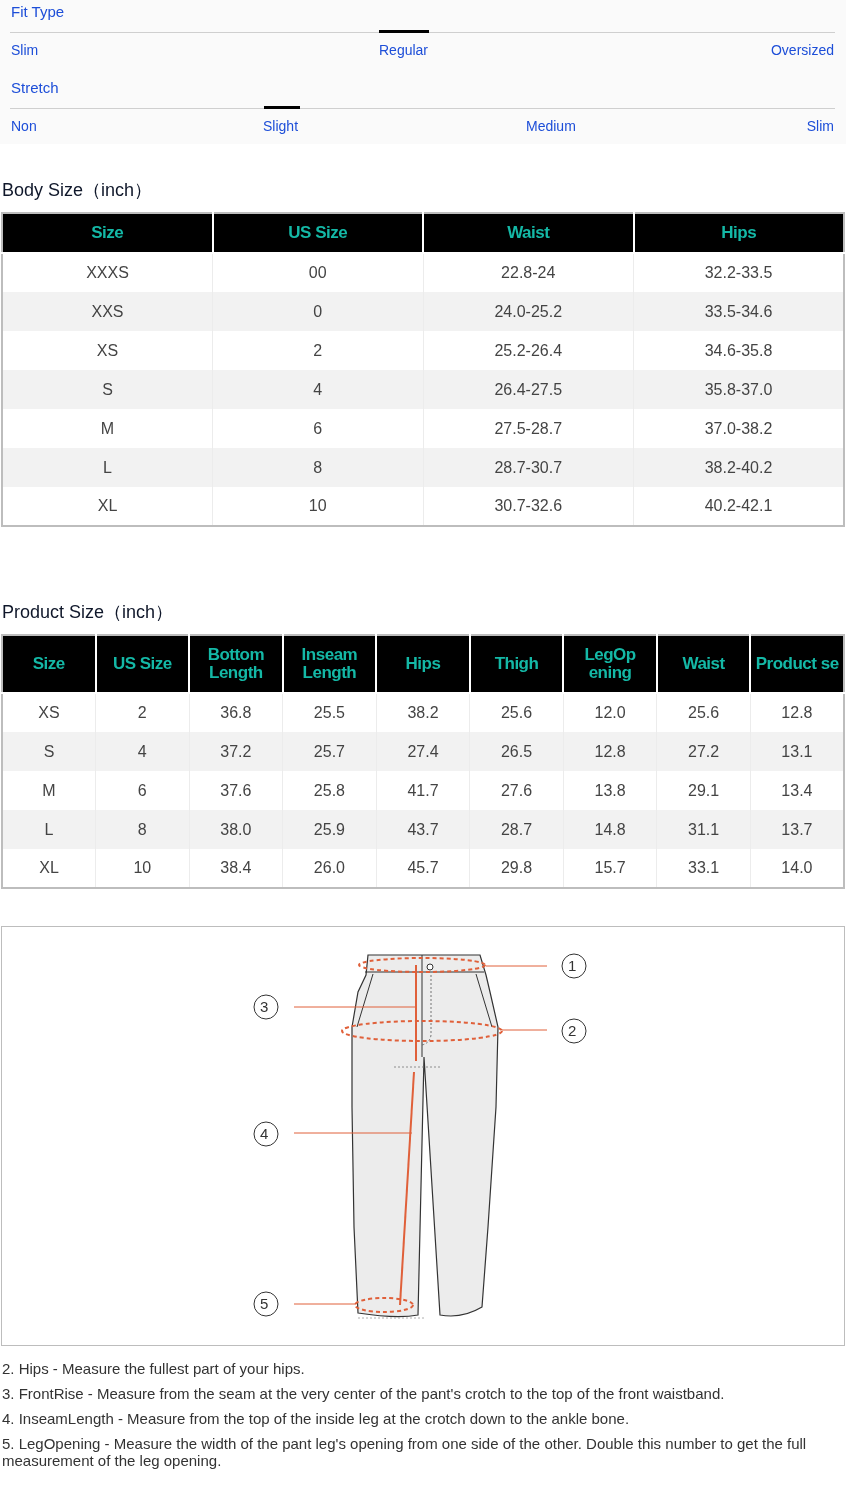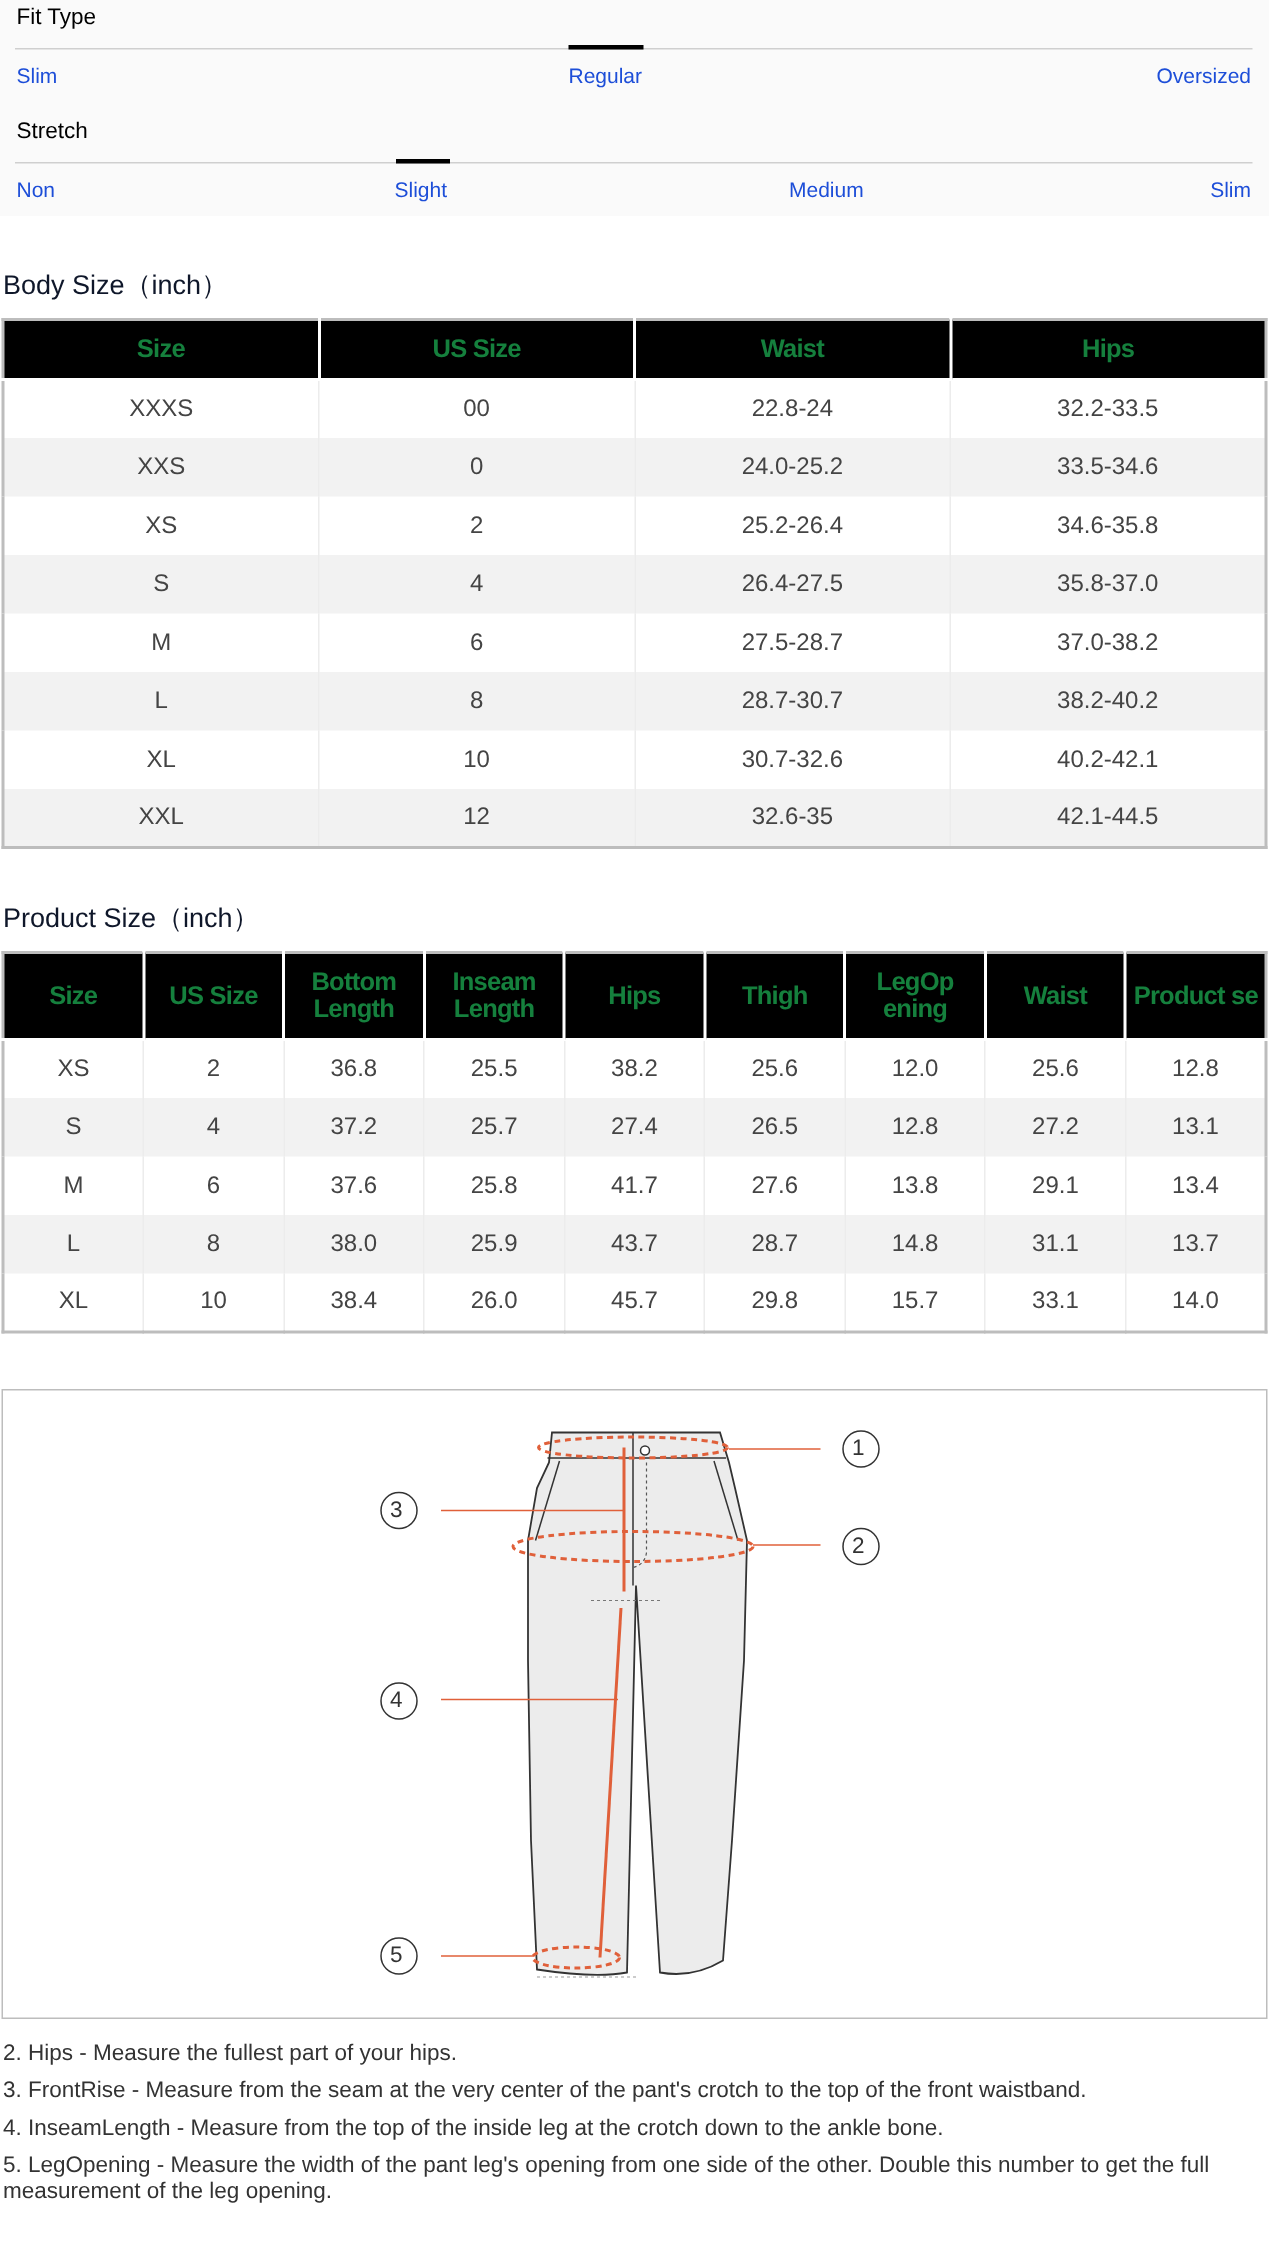--- a/index.html
+++ b/index.html
@@ -1,25 +1,25 @@
 <!DOCTYPE html>
 <html><head>
 <meta charset="utf-8">
 <style>
   html, body { margin: 0; padding: 0; background: #ffffff; }
   body { width: 846px; height: 1500px; position: relative; overflow: hidden;
          font-family: "Liberation Sans", sans-serif; color: #222; }
   .fit-panel { position: absolute; left: 0; top: 0; width: 846px; height: 144px; background: #fafafa; }
-  .scale-title { position: absolute; left: 11px; font-size: 15px; color: #000000; }
+  .scale-title { position: absolute; left: 11px; font-size: 15px; color: #1d4ed8; }
   .scale-line { position: absolute; left: 10px; width: 825px; height: 1px; background: #cfcfcf; }
   .scale-marker { position: absolute; height: 3px; background: #000; }
   .scale-label { position: absolute; font-size: 14px; color: #1d4ed8; }
   .section-title { position: absolute; left: 2px; font-size: 18px; color: #0f172a; }
   table { position: absolute; border-collapse: collapse; table-layout: fixed; border: 2px solid #bdbdbd; }
-  th { background: #000; color: #15803d; font-weight: bold; font-size: 17px; line-height: 18px;
+  th { background: #000; color: #14b8a6; font-weight: bold; font-size: 17px; line-height: 18px;
        border: 2px solid #fff; border-top: 0; padding: 0 2px; text-align: center; letter-spacing: -0.5px; }
   th:first-child { border-left: 0; } th:last-child { border-right: 0; }
   td { text-align: center; font-size: 16px; color: #444; border-right: 1px solid #ececec; padding: 0; }
   td:last-child { border-right: 0; }
   tr.alt td { background: #f2f2f2; }
   .caption { position: absolute; left: 3px; top: 900px; font-size: 15px; font-style: italic; color: #555; margin-top: 36px; }
   .diagram { position: absolute; left: 1px; top: 926px; width: 842px; height: 418px; border: 1px solid #bdbdbd; background: #fff; }
   .notes { position: absolute; left: 2px; top: 1360px; width: 840px; font-size: 15px; color: #333; }
   .notes div { line-height: 17px; margin-bottom: 8px; }
 </style>
@@ -86,26 +86,20 @@
         <td>L</td>
         <td>8</td>
         <td>28.7-30.7</td>
         <td>38.2-40.2</td>
       </tr>
   <tr style="height:39px">
         <td>XL</td>
         <td>10</td>
         <td>30.7-32.6</td>
         <td>40.2-42.1</td>
-      </tr>
-  <tr class="alt" style="height:39px">
-        <td>XXL</td>
-        <td>12</td>
-        <td>32.6-35</td>
-        <td>42.1-44.5</td>
       </tr>
 </tbody>
   </table>
 
 <div class="section-title" style="top:600px">Product Size（inch）</div>
 <table style="left:1px; top:634px; width:844px;">
   <tbody>
       <tr style="height:58px">
     <th>Size</th>
     <th>US Size</th>

